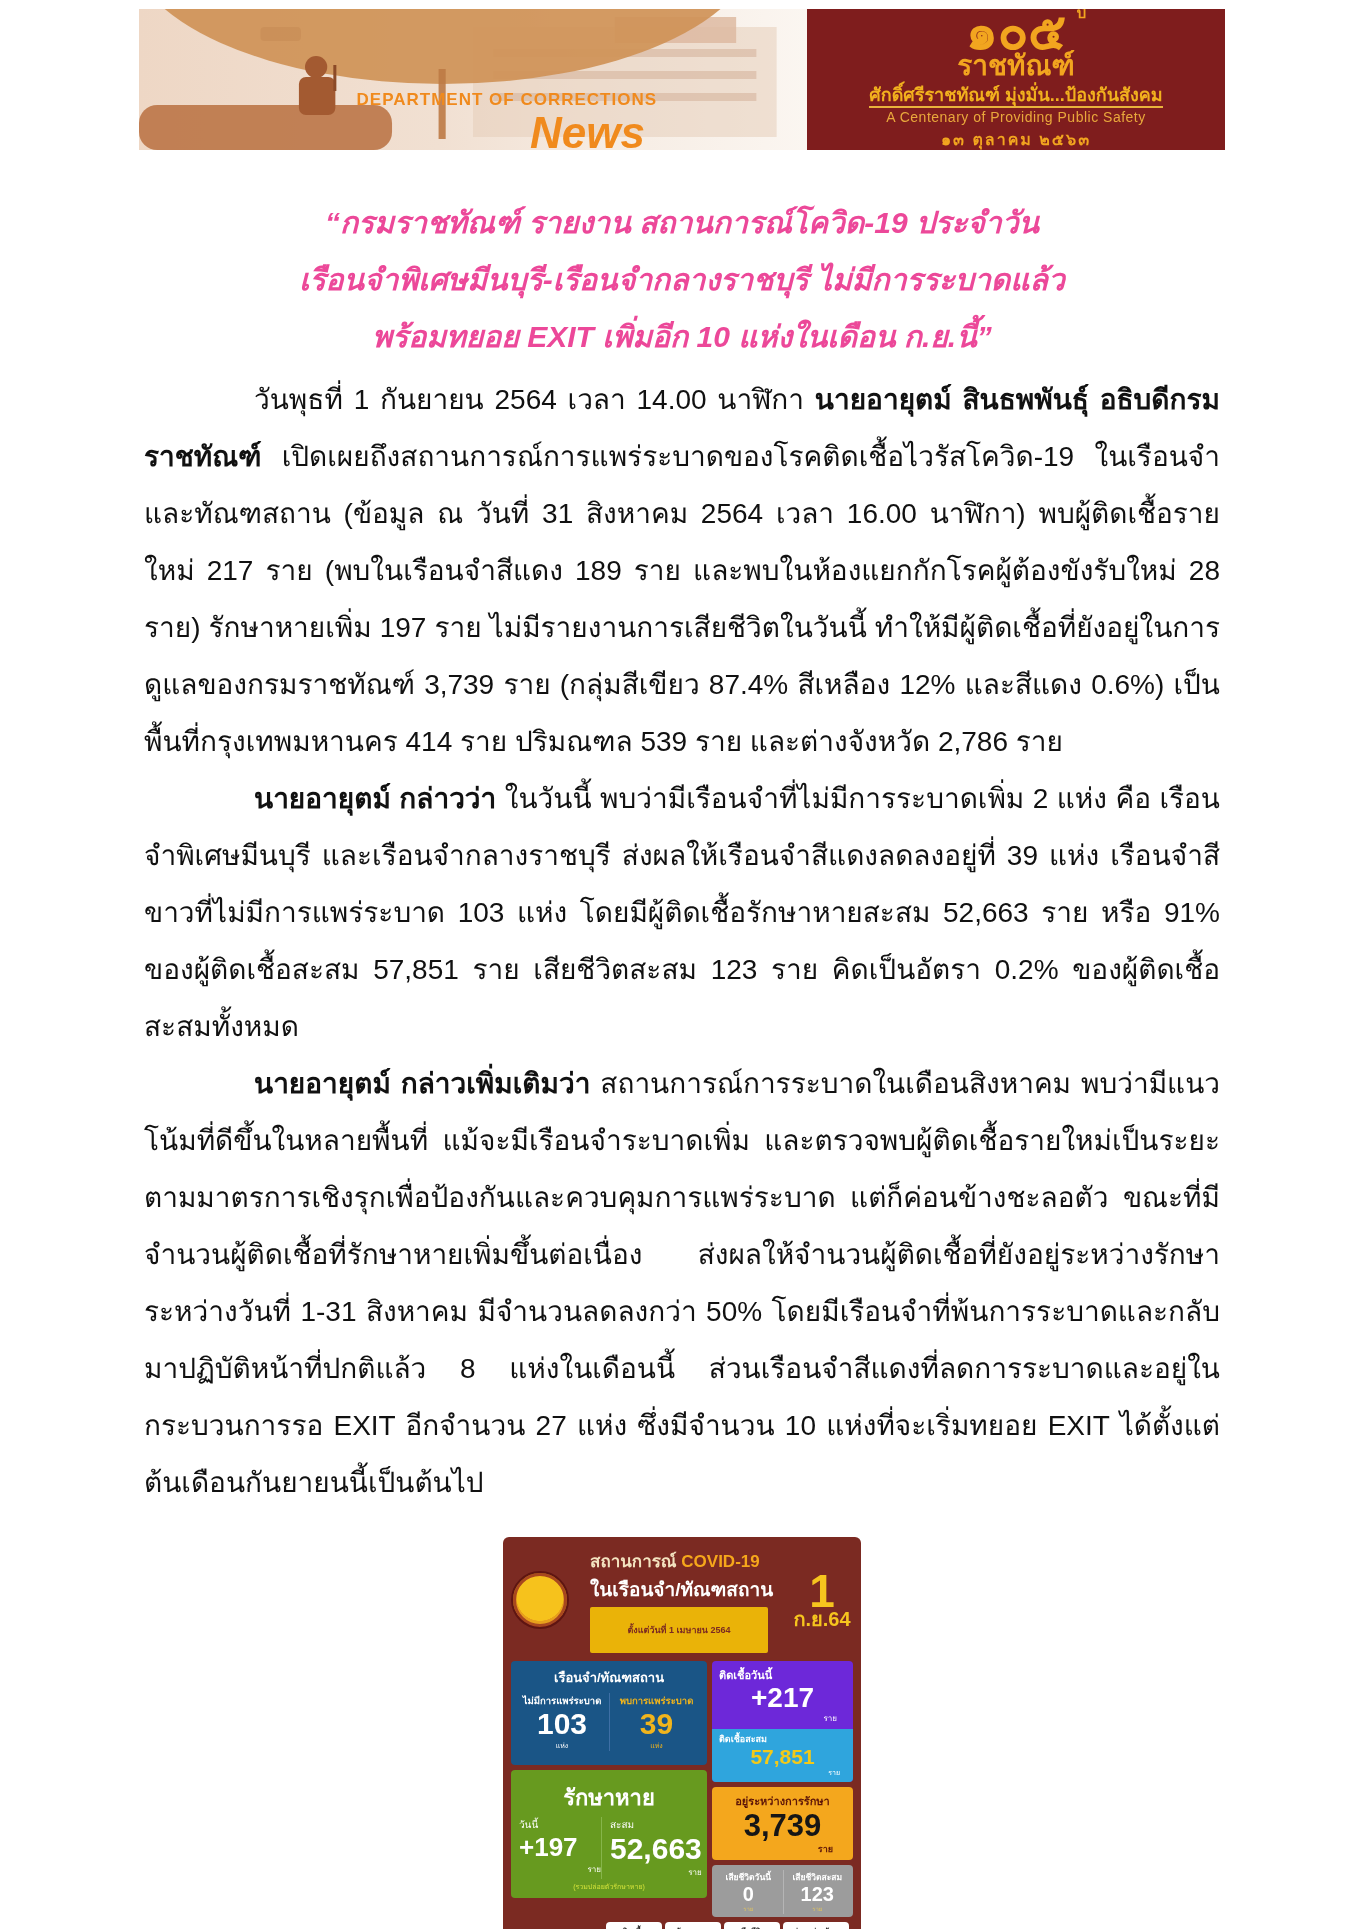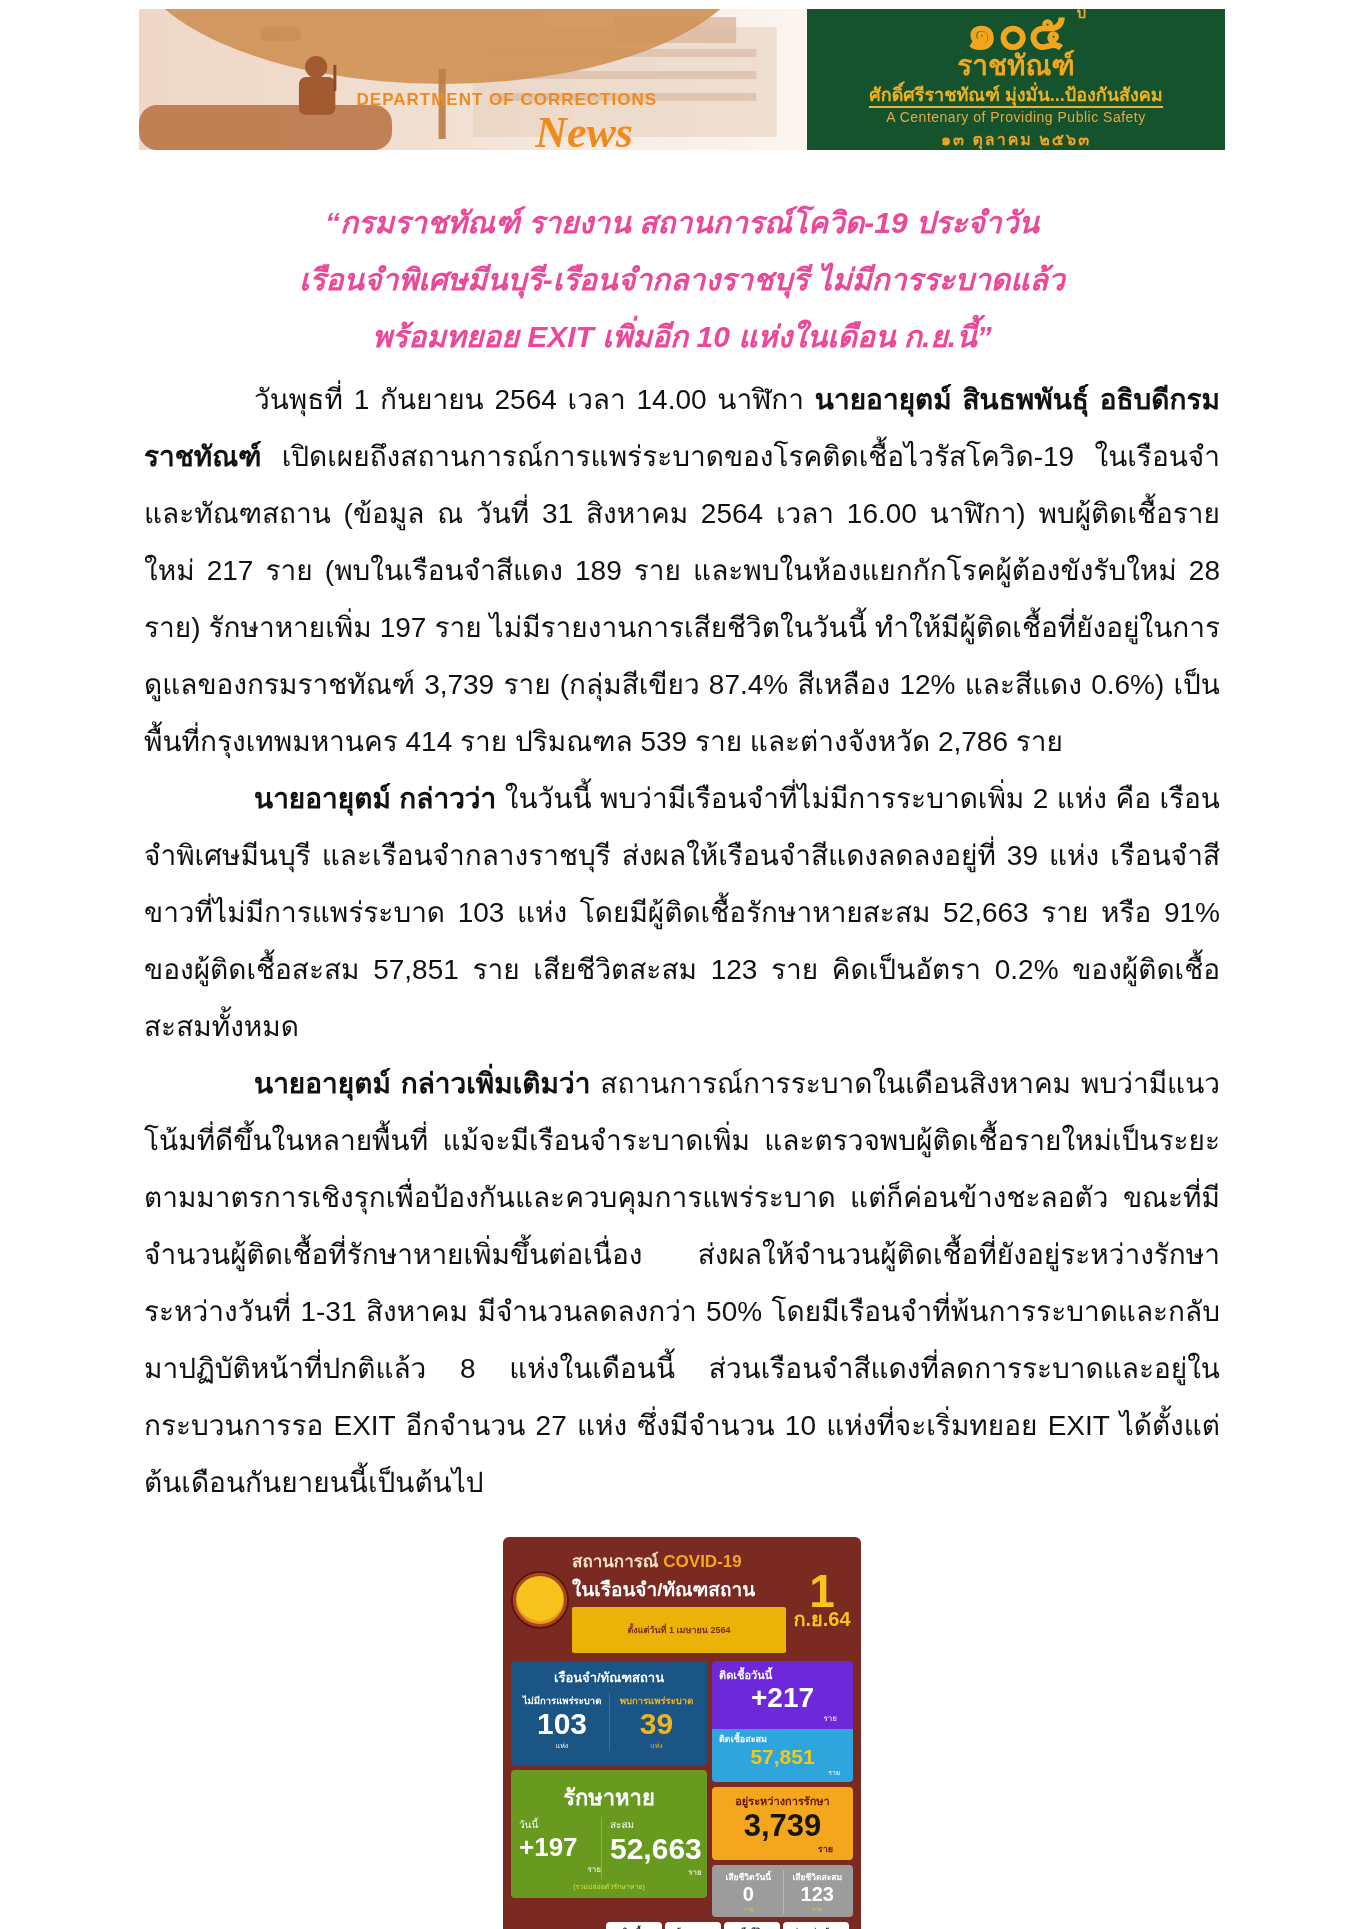--- a/index.html
+++ b/index.html
@@ -4,40 +4,40 @@
 <style>
   html,body{margin:0;padding:0;background:#ffffff;}
   body{width:1364px;min-height:1929px;font-family:"Liberation Sans","DejaVu Sans",sans-serif;color:#111;}
   .page{width:1086px;margin:0 auto;padding-top:9px;position:relative;}
 
   
   .banner{display:flex;height:141px;overflow:hidden;}
   .banner-photo{position:relative;flex:1;background:linear-gradient(90deg,#eed7c5 0%,#f1e0d2 45%,#f6ece3 70%,#fbf6f1 100%);overflow:hidden;}
   .banner-photo svg{position:absolute;inset:0;width:100%;height:100%;}
   .dept-line{position:absolute;right:150px;bottom:40px;font-size:17px;font-weight:bold;letter-spacing:1px;color:#f08a1d;white-space:nowrap;}
-  .news-line{position:absolute;right:174px;bottom:-8px;font-size:44px;font-weight:bold;font-style:italic;color:#f08a1d;font-family:Liberation Serif, serif;}
-  .brand{width:418px;background:#14532d;color:#f2a51f;display:flex;flex-direction:column;align-items:center;justify-content:center;line-height:1.05;padding:4px 0;}
+  .news-line{position:absolute;right:162px;bottom:-8px;font-size:44px;font-weight:bold;font-style:italic;color:#f08a1d;font-family:Liberation Sans, sans-serif;}
+  .brand{width:418px;background:#7f1d1d;color:#f2a51f;display:flex;flex-direction:column;align-items:center;justify-content:center;line-height:1.05;padding:4px 0;}
   .brand-number{font-size:50px;font-weight:bold;position:relative;line-height:0.9;}
   .brand-number sup{font-size:15px;position:absolute;top:-4px;right:-20px;}
   .brand-name{font-size:28px;font-weight:bold;margin-top:-4px;}
   .brand-motto{font-size:18px;font-weight:bold;color:#f2b11e;border-bottom:2px solid #e9b33c;padding-bottom:2px;margin-top:5px;white-space:nowrap;}
   .brand-eng{font-size:14px;color:#e9a83c;letter-spacing:.5px;margin-top:2px;}
   .brand-date{font-size:16px;font-weight:bold;margin-top:7px;letter-spacing:2px;}
 
   
   .headline{margin-top:44px;text-align:center;color:#ec4899;font-weight:bold;font-style:italic;font-size:30px;line-height:57px;}
 
   
   .article{margin-top:6px;padding:0 5px;font-size:28px;line-height:57px;text-align:justify;}
   .article p{margin:0;text-indent:110px;}
   .article b{font-weight:bold;}
 
   
   .info{width:358px;margin:26px auto 0;background:#7b2a22;border-radius:6px;padding:8px;box-sizing:border-box;color:#fff;}
-  .info-head{display:flex;align-items:center;gap:3px;padding:2px 0 6px;}
+  .info-head{display:flex;align-items:center;gap:21px;padding:2px 0 6px;}
   .seal{width:54px;height:54px;border-radius:50%;flex:0 0 54px;background:radial-gradient(circle at 50% 45%,#f6c21c 0 58%,#e8a01c 59% 70%,#93251f 71% 100%);border:2px solid #5e1512;box-shadow:inset 0 0 0 3px #a8471f;}
   .info-titles{flex:1;min-width:0;}
   .it1{font-size:17px;font-weight:bold;color:#f3e3c0;white-space:nowrap;}
   .it1 .covid{color:#f5a71b;}
   .it2{font-size:19px;font-weight:bold;color:#ffffff;white-space:nowrap;}
   .iband{background:#eab308;color:#7b2a22;font-size:9px;font-weight:bold;text-align:center;padding:16px 4px;border-radius:2px;margin-top:3px;}
   .iday{text-align:center;color:#f6c51e;line-height:.82;margin-left:2px;width:62px;}
   .iday .d{font-size:46px;font-weight:bold;}
   .iday .m{font-size:20px;font-weight:bold;}
 

